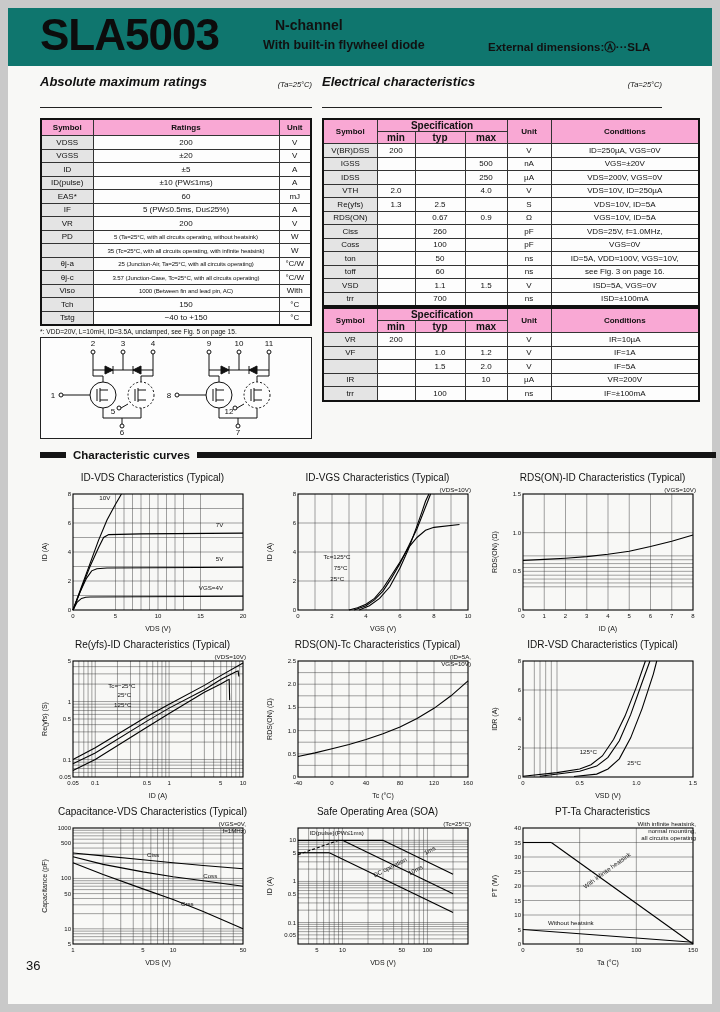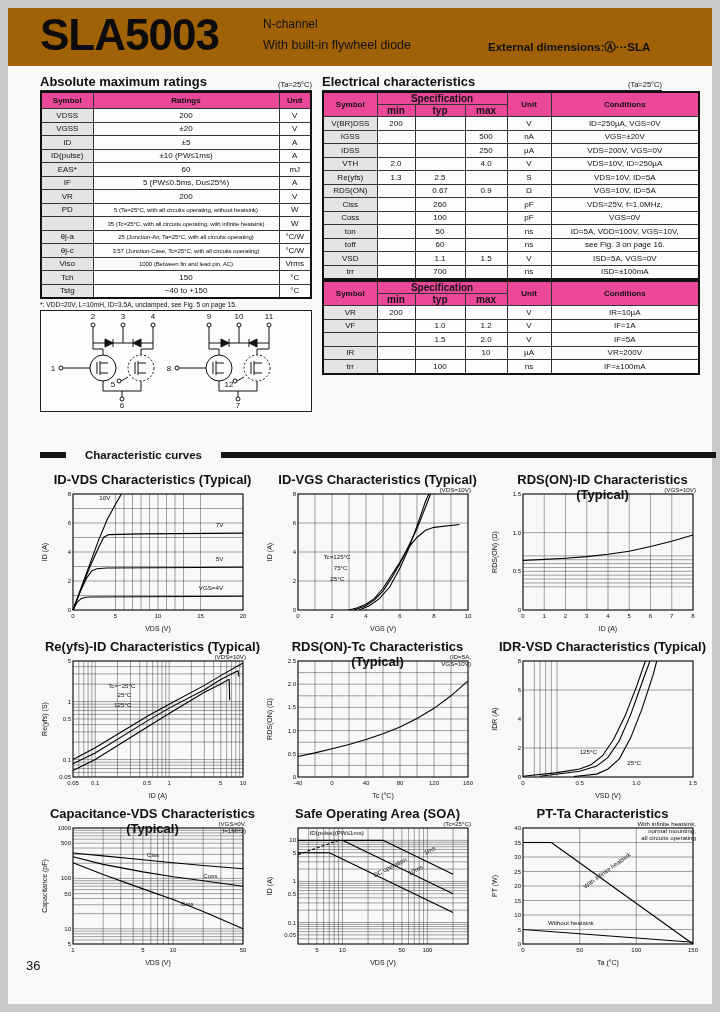--- a/index.html
+++ b/index.html
@@ -1,59 +1,59 @@
 <!DOCTYPE html>
 <html><head>
 <meta charset="utf-8">
 <style>
   html,body{margin:0;padding:0;}
   body{width:720px;height:1012px;position:relative;background:#c9c9c9;
        font-family:"Liberation Sans",sans-serif;color:#111;}
   .content{position:absolute;left:8px;top:8px;width:704px;height:996px;background:#f8f8f6;}
 
   
-  .hdr{position:absolute;left:0;top:0;width:704px;height:58px;background:#a16207;}
+  .hdr{position:absolute;left:0;top:0;width:704px;height:58px;background:#0f766e;}
   .part{position:absolute;left:32px;top:2px;font-size:44px;font-weight:bold;letter-spacing:-1px;color:#0c0c0c;}
-  .sub1{position:absolute;left:255px;top:9px;font-size:12px;font-weight:normal;}
-  .sub2{position:absolute;left:255px;top:30px;font-size:12.5px;font-weight:normal;}
+  .sub1{position:absolute;left:267px;top:9px;font-size:14px;font-weight:bold;}
+  .sub2{position:absolute;left:255px;top:30px;font-size:12.5px;font-weight:bold;}
   .dims{position:absolute;left:480px;top:32px;font-size:11.5px;font-weight:bold;}
 
   
   .col-left{position:absolute;left:32px;top:66px;width:272px;}
   .col-right{position:absolute;left:314px;top:66px;width:340px;}
 
   .sec-head{display:flex;justify-content:space-between;align-items:flex-end;
-            border-bottom:1.5px solid #222;padding-bottom:1px;margin-bottom:0;}
+            border-bottom:1.5px solid #222;padding-bottom:18px;margin-bottom:10px;font-style:italic;}
   .sec-title{font-size:13px;font-weight:bold;}
   .sec-temp{font-size:7.5px;}
   .sub-head{font-size:11px;font-weight:bold;margin:6px 0 3px 0;}
   .bullet{font-size:8px;vertical-align:1px;margin-right:3px;}
 
   table{border-collapse:collapse;width:100%;table-layout:fixed;}
   th,td{border:1px solid #333;padding:0 2px;text-align:center;overflow:hidden;white-space:nowrap;}
   table{border:2px solid #111;}
-  th{background:#ec4899;font-size:8px;font-weight:bold;height:15px;}
+  th{background:#f9a8d4;font-size:8px;font-weight:bold;height:15px;}
   th.small{height:10px;font-size:10px;}
   td{font-size:8px;height:12.5px;background:#fdfdfd;}
   td.sym{background:#e4e4e4;}
   td.tight{font-size:6.1px;letter-spacing:-0.1px;}
   .footnote{font-size:6.6px;margin-top:2px;}
 
   
   .circ-box{border:1.5px solid #222;background:#fdfdfd;height:100px;margin-top:2px;}
   svg text{font-family:"Liberation Sans",sans-serif;fill:#111;}
 
   
   .curves-wrap{position:absolute;left:32px;top:440px;width:676px;}
-  .cc-head{display:flex;align-items:center;gap:19px;height:14px;}
+  .cc-head{display:flex;align-items:center;gap:7px;height:14px;}
   .cc-bar-l{width:26px;height:6px;background:#151515;}
   .cc-bar-r{flex:1;height:6px;background:#151515;}
   .cc-title{font-size:11.5px;font-weight:bold;white-space:nowrap;}
   .cgrid{display:grid;grid-template-columns:repeat(3,225px);grid-auto-rows:167px;margin-top:8px;}
-  .chart .ctitle{font-size:13px;font-weight:bold;text-align:center;height:12px;margin-top:2px;}
+  .chart .ctitle{font-size:10px;font-weight:normal;text-align:center;height:12px;margin-top:2px;}
   .pagenum{position:absolute;left:18px;top:950px;font-size:13px;}
 </style>
 </head>
 <body>
 
 <div class="content">
 
   <div class="hdr">
     <div class="part">SLA5003</div>
     <div class="sub1">N-channel</div>
@@ -131,21 +131,21 @@
             <td>°C/W</td>
           </tr>
           <tr>
             <td class="sym">θj-c</td>
             <td class="tight">3.57 (Junction-Case, Tc=25°C, with all circuits operating)</td>
             <td>°C/W</td>
           </tr>
           <tr>
             <td class="sym">Viso</td>
             <td class="tight">1000 (Between fin and lead pin, AC)</td>
-            <td>Vrms</td>
+            <td>With</td>
           </tr>
           <tr>
             <td class="sym">Tch</td>
             <td>150</td>
             <td>°C</td>
           </tr>
           <tr>
             <td class="sym">Tstg</td>
             <td>−40 to +150</td>
             <td>°C</td>

